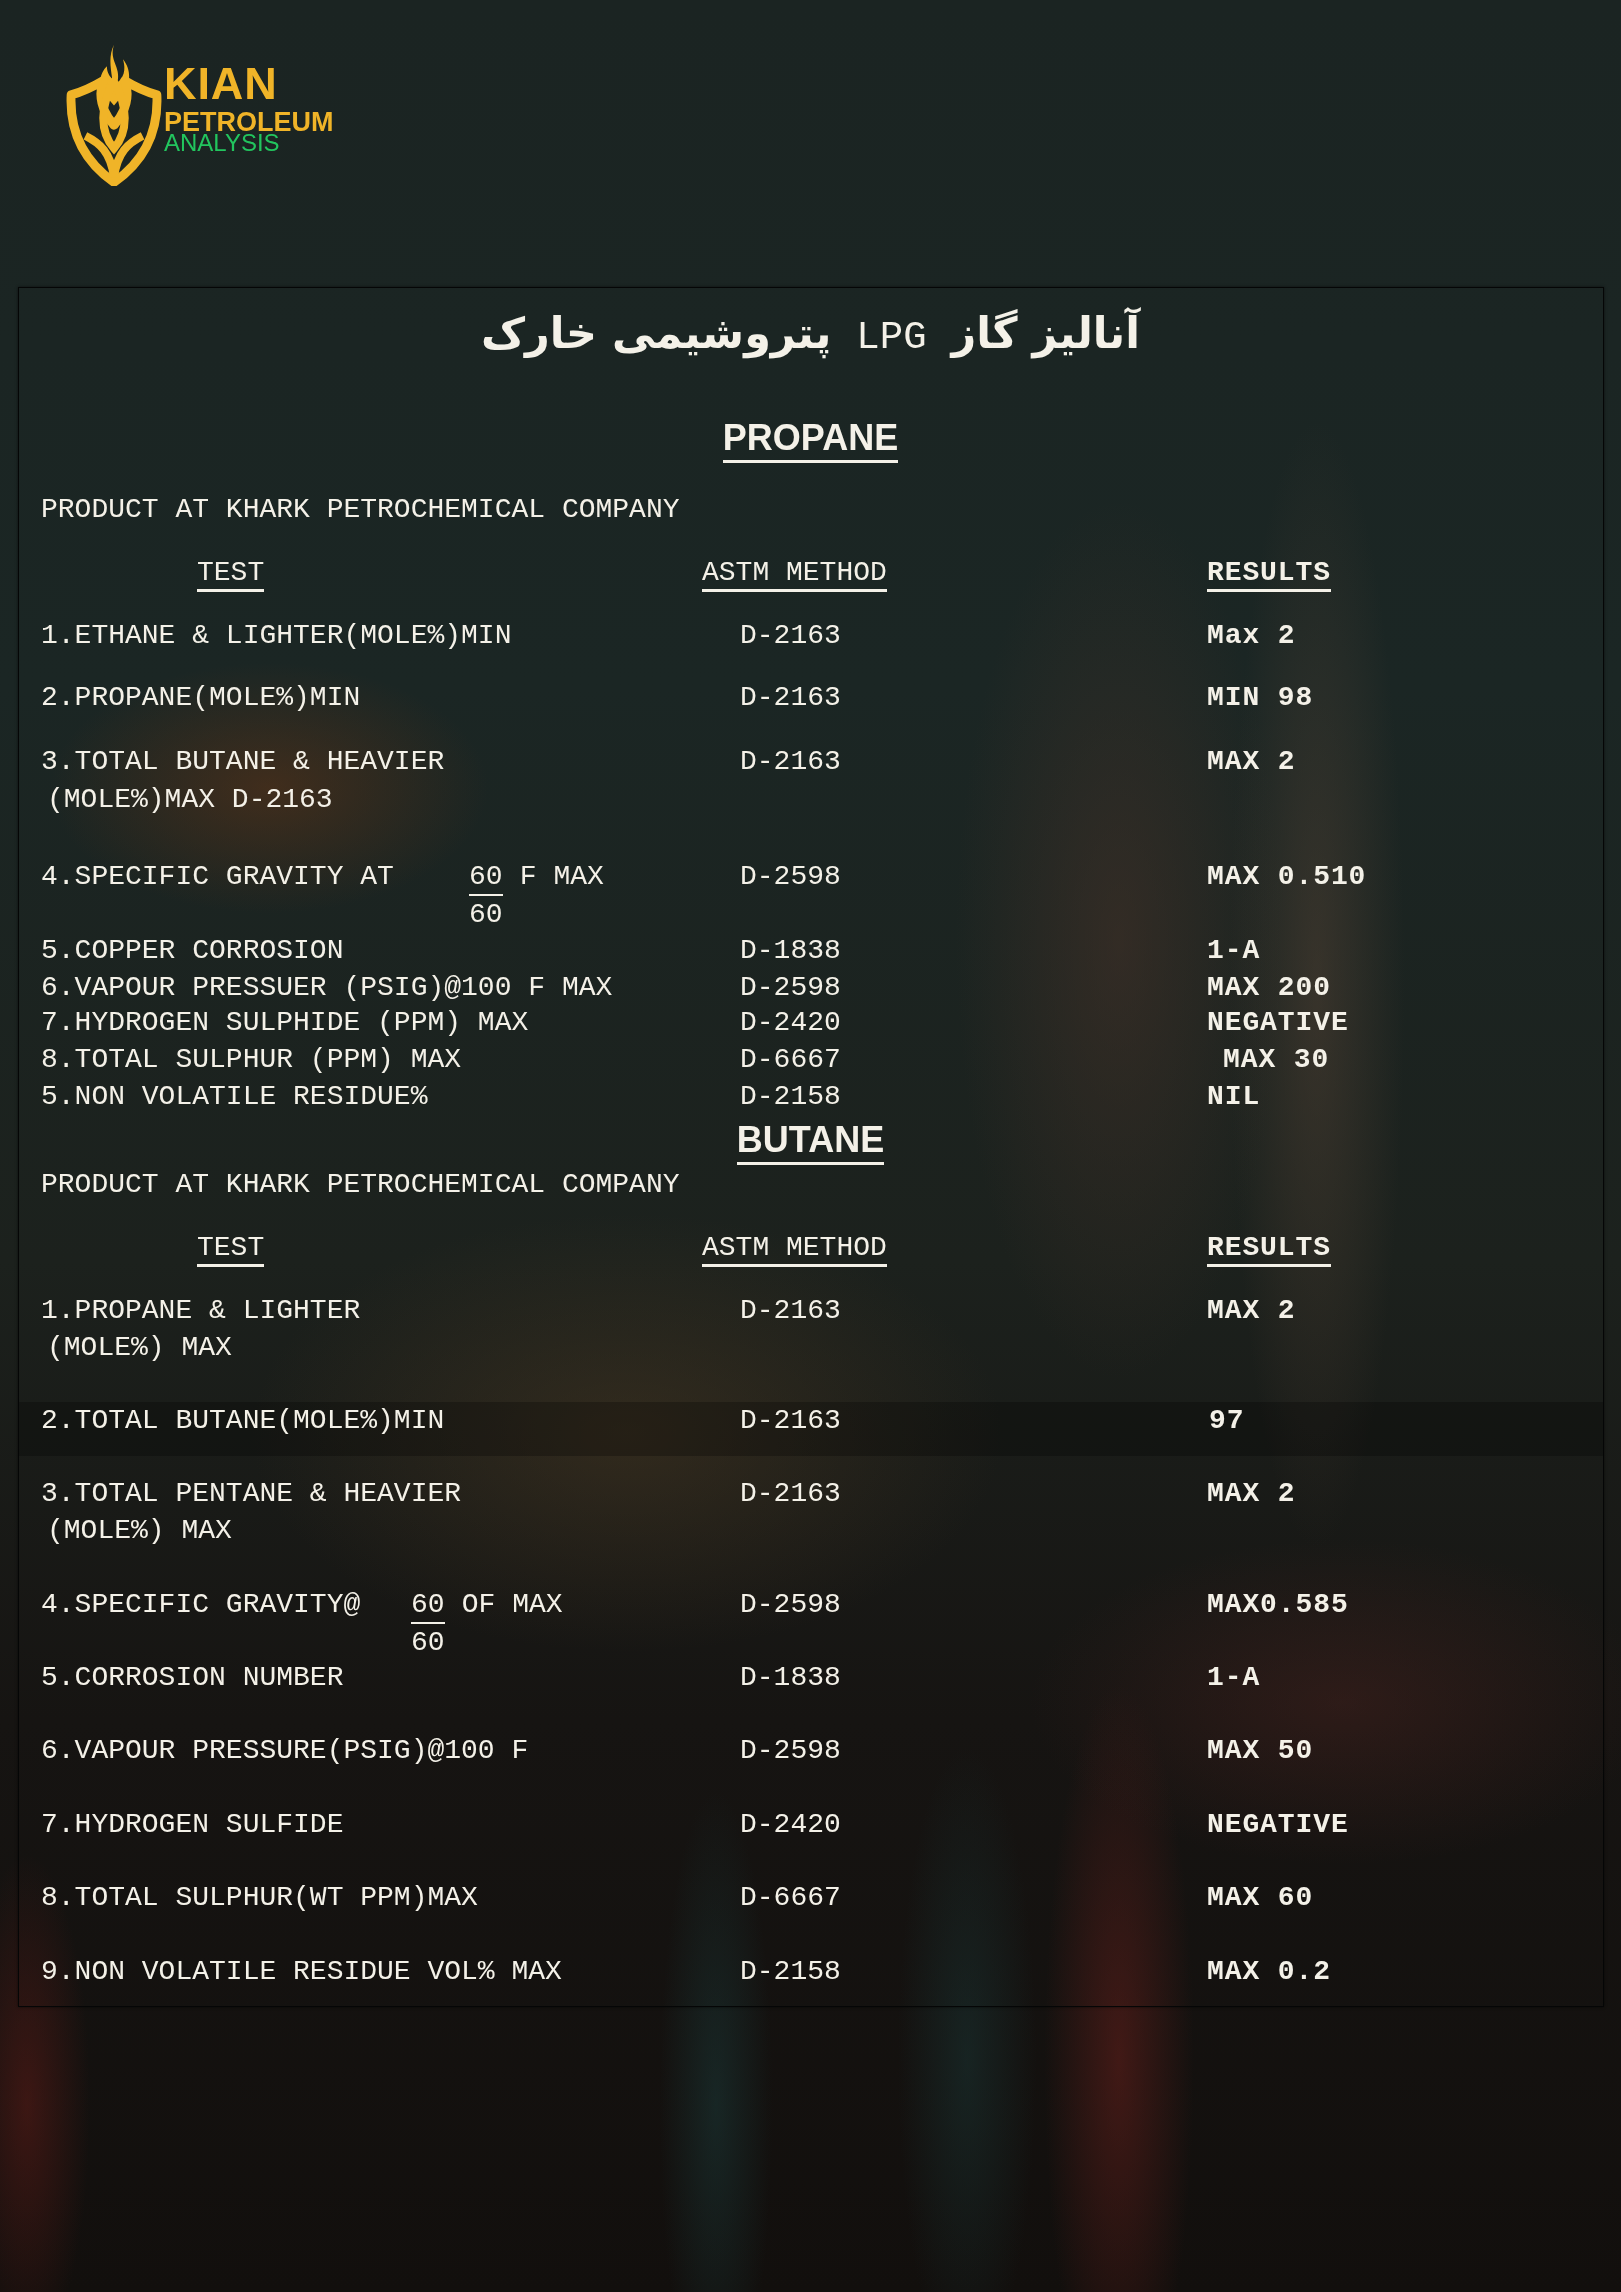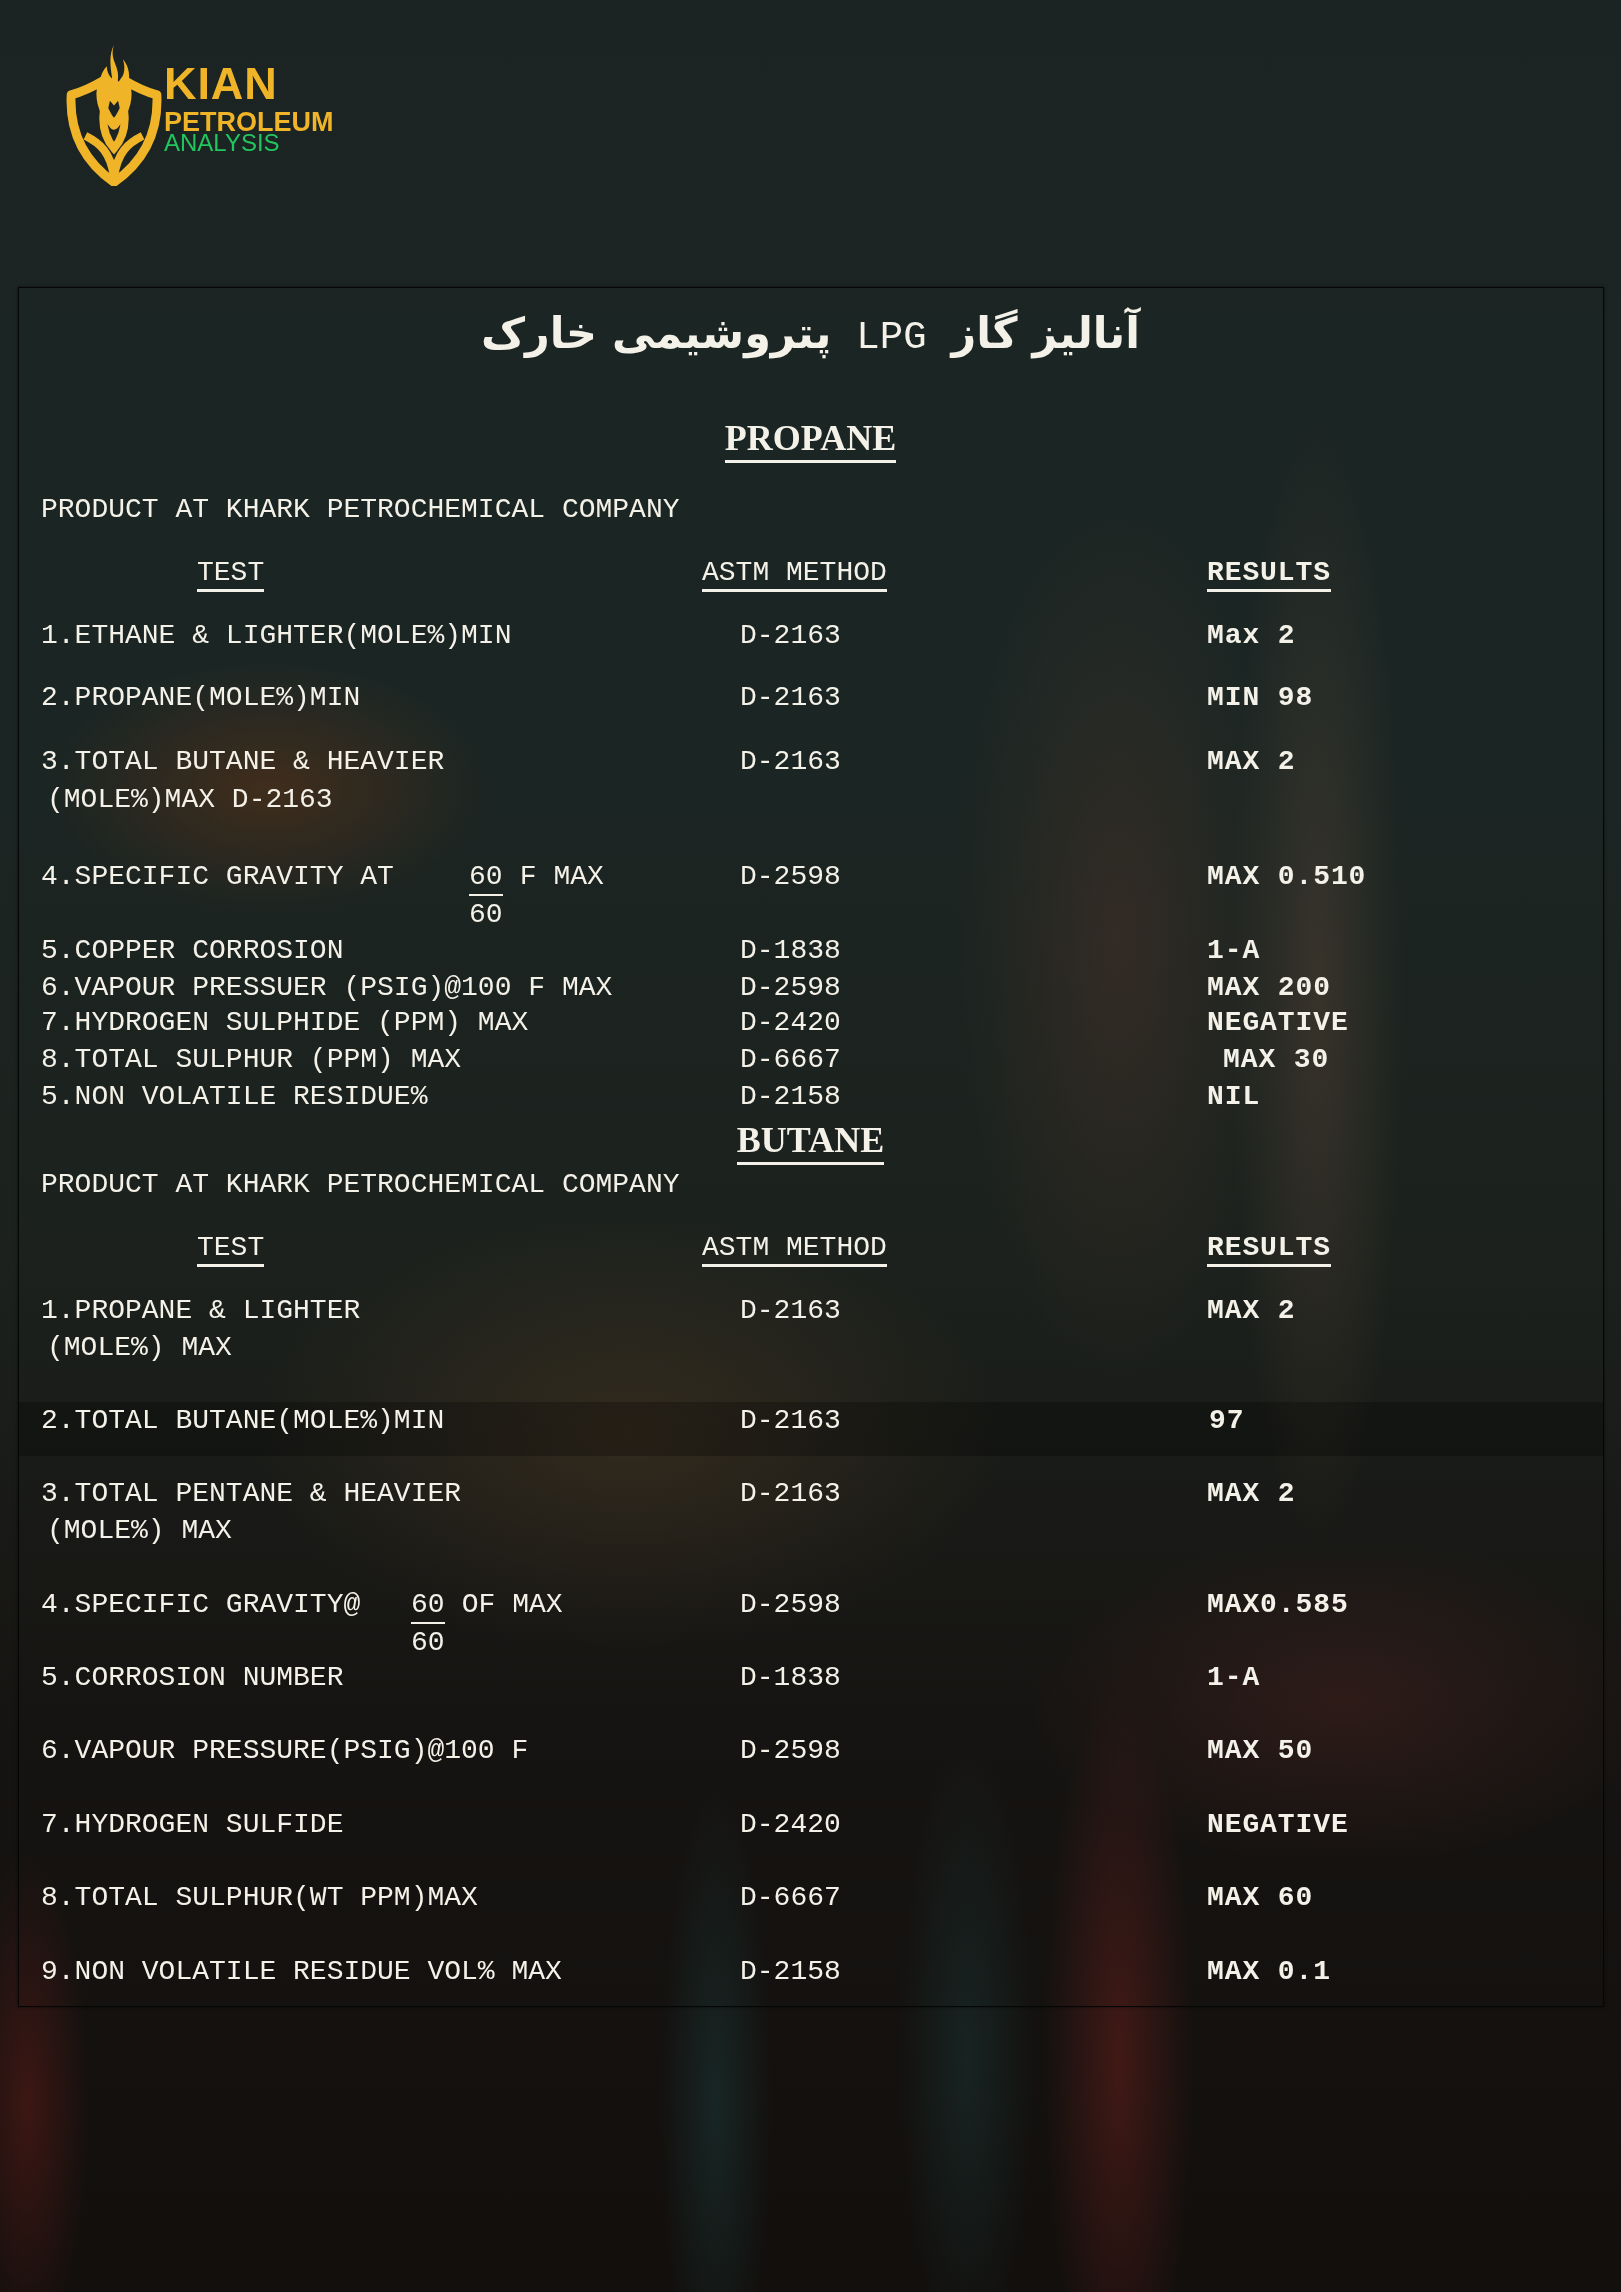--- a/index.html
+++ b/index.html
@@ -33,21 +33,21 @@
 
   .frame { position: absolute; left: 18px; top: 287px; width: 1584px; height: 1718px;
            border: 1.8px solid #050606; z-index: 2; box-shadow: 0 0 2.7px rgba(0,0,0,0.6); }
 
   .t { position: absolute; white-space: pre; font-size: 28px; line-height: 1; z-index: 3; }
   .u { border-bottom: 3.6px solid #f4f1e8; padding-bottom: 1.8px; }
   .title { position: absolute; left: 0; width: 1621px; top: 308px; text-align: center;
            font-family: "DejaVu Sans", sans-serif; font-weight: bold; font-size: 43px; z-index: 3; direction: rtl; }
   .title .lpg { font-family: "Liberation Mono", monospace; font-weight: normal; font-size: 39px; margin: 0 25px; direction: ltr; unicode-bidi: embed; }
   .section { position: absolute; left: 0; width: 1621px; text-align: center; z-index: 3;
-             font-family: Liberation Serif, serif; font-size: 36px; font-weight: bold; }
+             font-family: Liberation Sans, sans-serif; font-size: 36px; font-weight: bold; }
   .section span { border-bottom: 3.6px solid #f4f1e8; padding-bottom: 1.8px; }
   .res { font-family: "Liberation Mono", monospace; font-weight: bold; letter-spacing: 0.9px; }
   .frac { position: absolute; z-index: 3; font-size: 28px; line-height: 1; }
   .frac .num { display: block; border-bottom: 2.7px solid #f4f1e8; padding-bottom: 2.7px; }
   .frac .den { display: block; padding-top: 5.4px; }
 </style>
 </head>
 <body>
 
 <div class="bg"></div>
@@ -159,14 +159,14 @@
 <div class="t" style="left:41px; top:1811px;">7.HYDROGEN SULFIDE</div>
 <div class="t" style="left:740px; top:1811px;">D-2420</div>
 <div class="t res" style="left:1207px; top:1811px;">NEGATIVE</div>
 
 <div class="t" style="left:41px; top:1884px;">8.TOTAL SULPHUR(WT PPM)MAX</div>
 <div class="t" style="left:740px; top:1884px;">D-6667</div>
 <div class="t res" style="left:1207px; top:1884px;">MAX 60</div>
 
 <div class="t" style="left:41px; top:1958px;">9.NON VOLATILE RESIDUE VOL% MAX</div>
 <div class="t" style="left:740px; top:1958px;">D-2158</div>
-<div class="t res" style="left:1207px; top:1958px;">MAX 0.1</div>
+<div class="t res" style="left:1207px; top:1958px;">MAX 0.2</div>
 
 
 </body></html>

